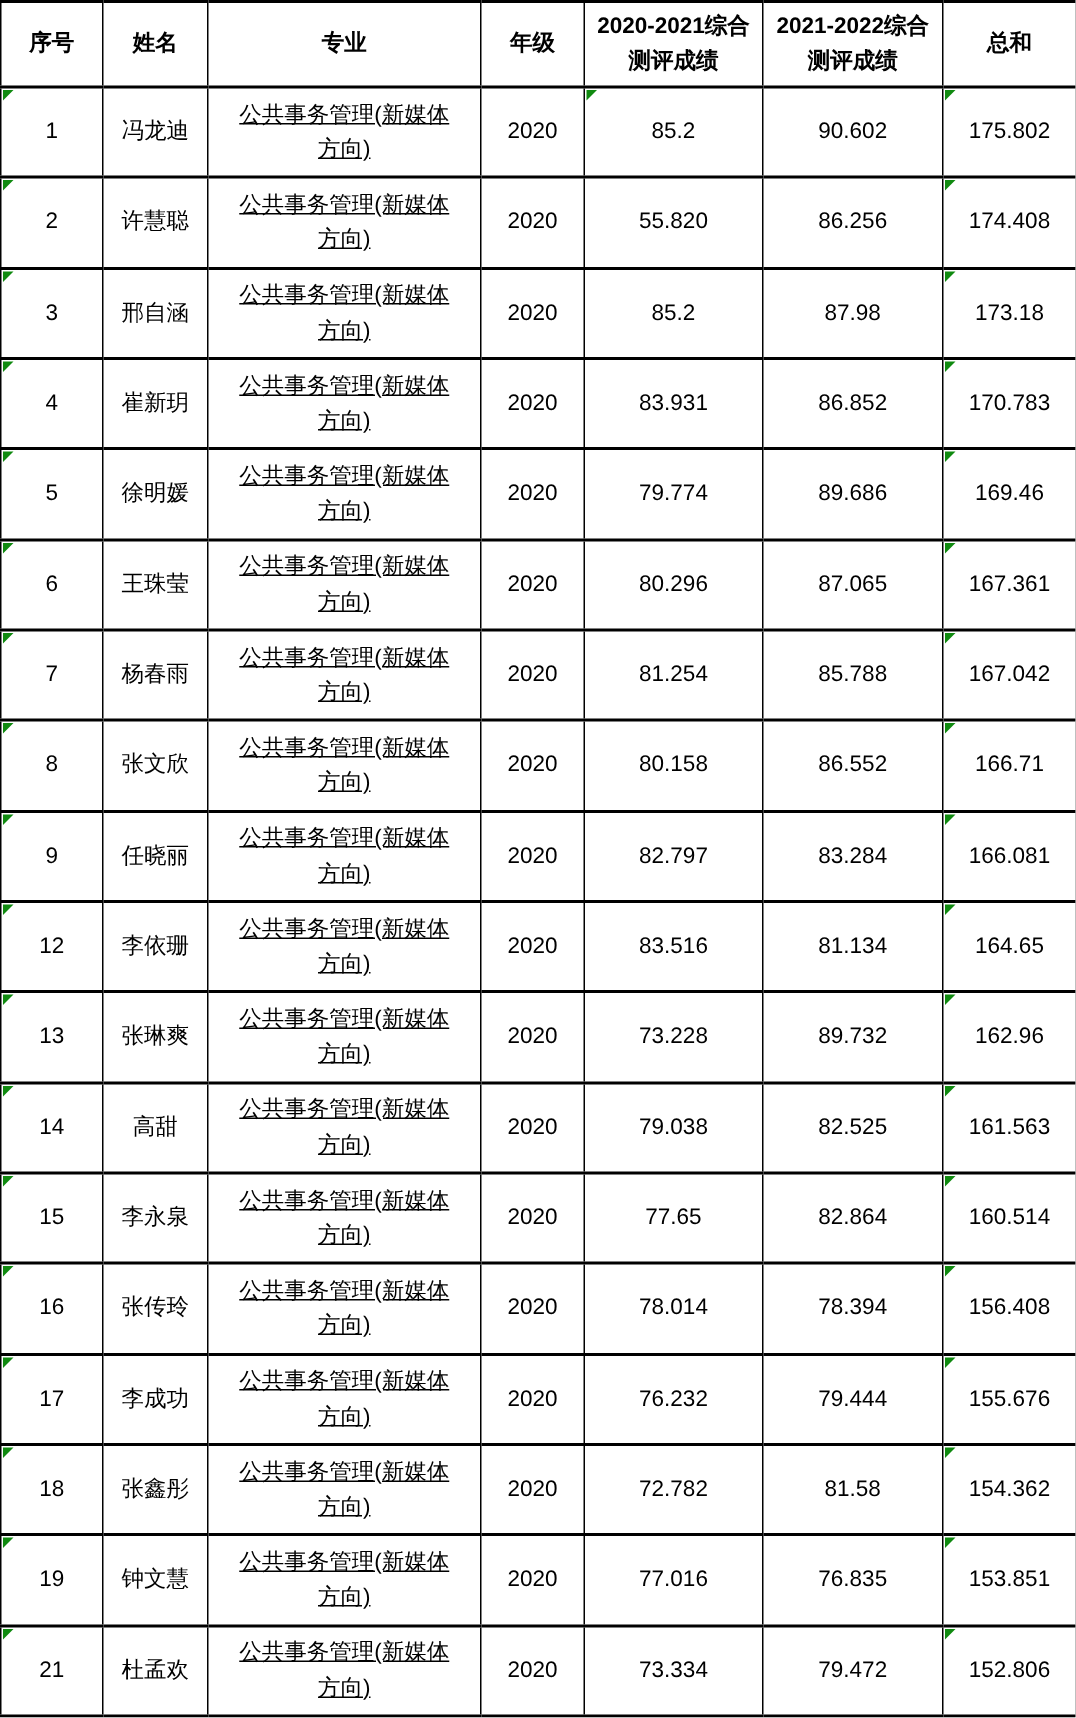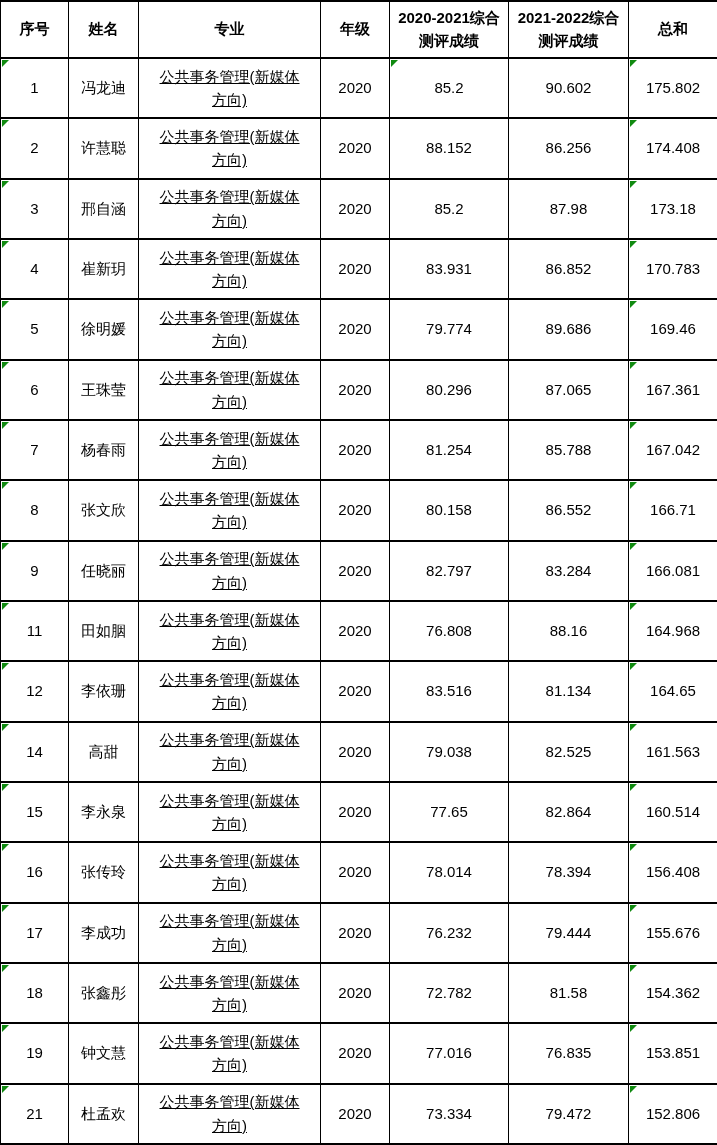--- a/index.html
+++ b/index.html
@@ -65,21 +65,21 @@
         <td><span>2020</span></td>
         <td><span class="flag"></span><span>85.2</span></td>
         <td><span>90.602</span></td>
         <td><span class="flag"></span><span>175.802</span></td>
       </tr>
       <tr>
         <td><span class="flag"></span><span>2</span></td>
         <td><span>许慧聪</span></td>
         <td><span class="major-text">公共事务管理(新媒体方向)</span></td>
         <td><span>2020</span></td>
-        <td><span>88.152</span></td>
+        <td><span>55.820</span></td>
         <td><span>86.256</span></td>
         <td><span class="flag"></span><span>174.408</span></td>
       </tr>
       <tr>
         <td><span class="flag"></span><span>3</span></td>
         <td><span>邢自涵</span></td>
         <td><span class="major-text">公共事务管理(新媒体方向)</span></td>
         <td><span>2020</span></td>
         <td><span>85.2</span></td>
         <td><span>87.98</span></td>
@@ -133,36 +133,36 @@
       <tr>
         <td><span class="flag"></span><span>9</span></td>
         <td><span>任晓丽</span></td>
         <td><span class="major-text">公共事务管理(新媒体方向)</span></td>
         <td><span>2020</span></td>
         <td><span>82.797</span></td>
         <td><span>83.284</span></td>
         <td><span class="flag"></span><span>166.081</span></td>
       </tr>
       <tr>
-        <td><span class="flag"></span><span>11</span></td>
-        <td><span>田如胭</span></td>
-        <td><span class="major-text">公共事务管理(新媒体方向)</span></td>
-        <td><span>2020</span></td>
-        <td><span>76.808</span></td>
-        <td><span>88.16</span></td>
-        <td><span class="flag"></span><span>164.968</span></td>
-      </tr>
-      <tr>
         <td><span class="flag"></span><span>12</span></td>
         <td><span>李依珊</span></td>
         <td><span class="major-text">公共事务管理(新媒体方向)</span></td>
         <td><span>2020</span></td>
         <td><span>83.516</span></td>
         <td><span>81.134</span></td>
         <td><span class="flag"></span><span>164.65</span></td>
+      </tr>
+      <tr>
+        <td><span class="flag"></span><span>13</span></td>
+        <td><span>张琳爽</span></td>
+        <td><span class="major-text">公共事务管理(新媒体方向)</span></td>
+        <td><span>2020</span></td>
+        <td><span>73.228</span></td>
+        <td><span>89.732</span></td>
+        <td><span class="flag"></span><span>162.96</span></td>
       </tr>
       <tr>
         <td><span class="flag"></span><span>14</span></td>
         <td><span>高甜</span></td>
         <td><span class="major-text">公共事务管理(新媒体方向)</span></td>
         <td><span>2020</span></td>
         <td><span>79.038</span></td>
         <td><span>82.525</span></td>
         <td><span class="flag"></span><span>161.563</span></td>
       </tr>

